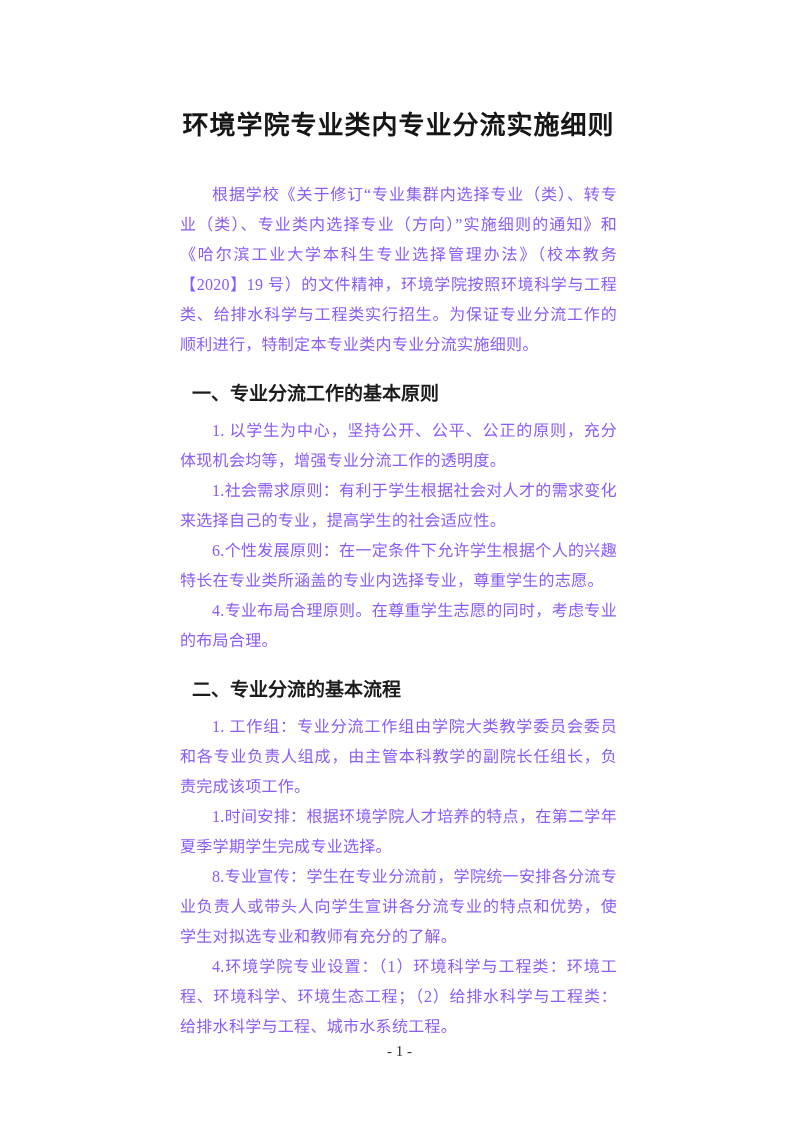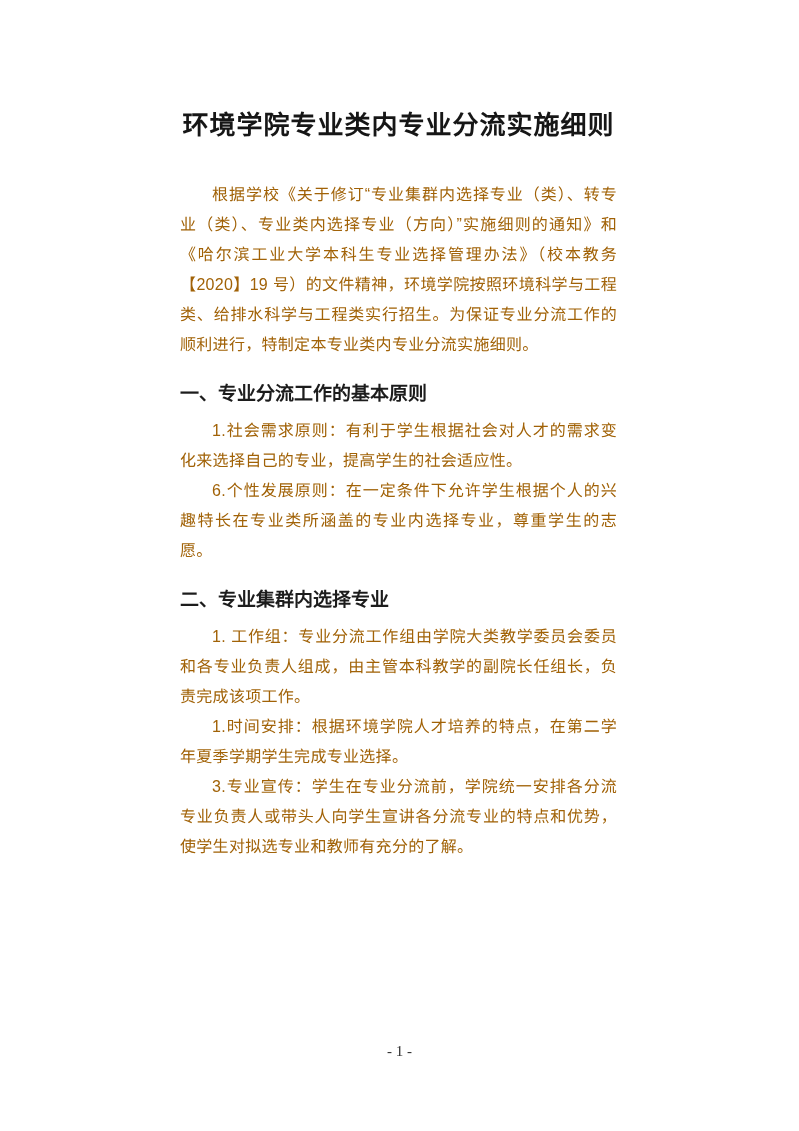--- a/index.html
+++ b/index.html
@@ -23,30 +23,30 @@
     font-family: "Liberation Serif", "DejaVu Serif", serif;
     font-weight: 700;
     font-size: 26px;
     line-height: 40px;
     text-align: center;
     color: #161616;
     letter-spacing: 1px;
   }
   .body-para {
     margin: 0;
-    font-family: Liberation Sans, sans-serif;
+    font-family: Liberation Serif, serif;
     font-size: 16px;
     line-height: 30px;
     text-align: justify;
     text-indent: 2em;
-    color: #a16207;
+    color: #8b5cf6;
     letter-spacing: 0.3px;
   }
   .section-heading {
-    margin: 20px 0 8px 0;
+    margin: 20px 0 8px 12px;
     font-family: "Liberation Sans", "DejaVu Sans", sans-serif;
     font-weight: 700;
     font-size: 19px;
     line-height: 28px;
     color: #1c1c1c;
   }
   .page-footer {
     position: absolute;
     top: 1040px;
     left: 0;
@@ -62,24 +62,27 @@
 <body>
 
 <div class="page">
 
   <h1 class="doc-title">环境学院专业类内专业分流实施细则</h1>
 
   <p class="body-para">根据学校《关于修订“专业集群内选择专业（类）、转专业（类）、专业类内选择专业（方向）”实施细则的通知》和《哈尔滨工业大学本科生专业选择管理办法》（校本教务【2020】19 号）的文件精神，环境学院按照环境科学与工程类、给排水科学与工程类实行招生。为保证专业分流工作的顺利进行，特制定本专业类内专业分流实施细则。</p>
 
   <h2 class="section-heading">一、专业分流工作的基本原则</h2>
 
+  <p class="body-para">1. 以学生为中心，坚持公开、公平、公正的原则，充分体现机会均等，增强专业分流工作的透明度。</p>
   <p class="body-para">1.社会需求原则：有利于学生根据社会对人才的需求变化来选择自己的专业，提高学生的社会适应性。</p>
   <p class="body-para">6.个性发展原则：在一定条件下允许学生根据个人的兴趣特长在专业类所涵盖的专业内选择专业，尊重学生的志愿。</p>
+  <p class="body-para">4.专业布局合理原则。在尊重学生志愿的同时，考虑专业的布局合理。</p>
 
-  <h2 class="section-heading">二、专业集群内选择专业</h2>
+  <h2 class="section-heading">二、专业分流的基本流程</h2>
 
   <p class="body-para">1. 工作组：专业分流工作组由学院大类教学委员会委员和各专业负责人组成，由主管本科教学的副院长任组长，负责完成该项工作。</p>
   <p class="body-para">1.时间安排：根据环境学院人才培养的特点，在第二学年夏季学期学生完成专业选择。</p>
-  <p class="body-para">3.专业宣传：学生在专业分流前，学院统一安排各分流专业负责人或带头人向学生宣讲各分流专业的特点和优势，使学生对拟选专业和教师有充分的了解。</p>
+  <p class="body-para">8.专业宣传：学生在专业分流前，学院统一安排各分流专业负责人或带头人向学生宣讲各分流专业的特点和优势，使学生对拟选专业和教师有充分的了解。</p>
+  <p class="body-para">4.环境学院专业设置：（1）环境科学与工程类：环境工程、环境科学、环境生态工程；（2）给排水科学与工程类：给排水科学与工程、城市水系统工程。</p>
 
   <div class="page-footer">- 1 -</div>
 
 </div>
 
 </body></html>

